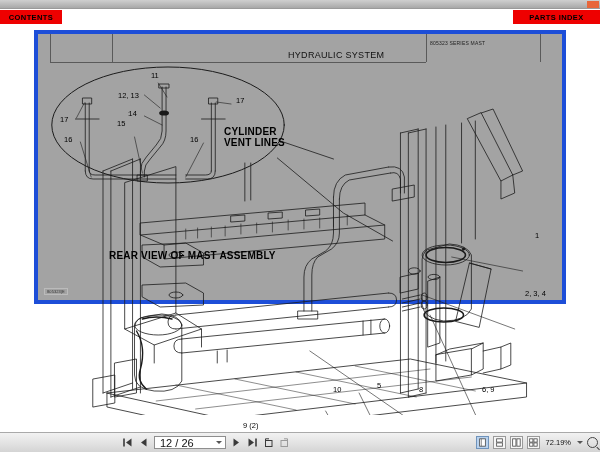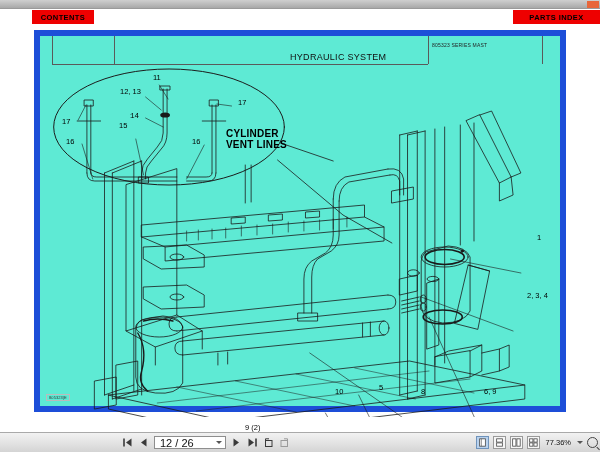--- a/index.html
+++ b/index.html
@@ -23,31 +23,30 @@
   }
 
   
   .redbtn {
     position: absolute; height: 14px;
     background: #ee0000;
     color: #000;
     font-size: 7.5px; font-weight: bold; letter-spacing: .4px;
     display: flex; align-items: center; justify-content: center;
     cursor: pointer;
-    margin-left: 32px;
   }
   #btn-contents { left: 0; top: 10px; width: 62px; }
   #btn-parts-index { right: 0; top: 10px; width: 87px; }
 
   
   .page {
     position: absolute; left: 34px; top: 30px;
-    width: 532px; height: 382px;
-    background: #5eead4;
-    border: 6px solid #1d4ed8;
+    width: 532px; height: 274px;
+    background: #a3a3a3;
+    border: 4px solid #1d4ed8;
   }
 
   
   .title-block {
     position: absolute; left: 0; top: 0; width: 100%; height: 28px;
   }
   .tb-line { position: absolute; background: #5a5a5a; }
   .tb-vert { width: 1px; top: 0; height: 28px; }
   .tb-horz { height: 1px; left: 0; right: 0; top: 28px; }
 
@@ -308,31 +307,32 @@
           <path d="M326 330 L340 358" stroke-width="0.6"></path>
           <path d="M276 288 L382 360" stroke-width="0.6"></path>
           <path d="M398 252 L448 360" stroke-width="0.6"></path>
           <path d="M420 194 L492 208" stroke-width="0.6"></path>
           <path d="M390 232 L484 266" stroke-width="0.6"></path>
           <path d="M0 0"></path>
         </g>
       </svg>
 
       <div class="lbl" style="left:113px; top:8px;">11</div>
-      <div class="lbl" style="left:80px;  top:22px;">12, 13</div>
+      <div class="lbl" style="left:80px;  top:28px;">12, 13</div>
       <div class="lbl" style="left:90px;  top:47px;font-family:Liberation Mono, monospace;">14</div>
       <div class="lbl" style="left:79px;  top:56px;">15</div>
       <div class="lbl" style="left:22px; top:52px;">17</div>
       <div class="lbl" style="left:198px;top:33px;">17</div>
       <div class="lbl" style="left:26px; top:72px;">16</div>
       <div class="lbl" style="left:152px;top:72px;">16</div>
 
       <div class="lbl lbl-hdr" style="left:186px; top:63px;">CYLINDER</div>
       <div class="lbl lbl-hdr" style="left:186px; top:74px;">VENT LINES</div>
 
+      <div class="lbl lbl-hdr" style="left:71px; top:187px;">REAR VIEW OF MAST ASSEMBLY</div>
 
       <div class="lbl" style="left:497px; top:168px;">1</div>
       <div class="lbl" style="left:487px; top:226px;">2, 3, 4</div>
       <div class="lbl" style="left:444px; top:322px;">6, 9</div>
       <div class="lbl" style="left:381px; top:322px;">8</div>
       <div class="lbl" style="left:339px; top:318px;">5</div>
       <div class="lbl" style="left:295px; top:322px;">10</div>
       <div class="lbl" style="left:205px; top:330px;margin-top:28px;">9 (2)</div>
     </div>
   </div>
@@ -404,19 +404,19 @@
       </span>
       <span class="viewmode">
         <svg viewBox="0 0 11 11" width="9" height="9">
             <rect x="0.8" y="1" width="4" height="4" fill="#fff" stroke="#4a4a4a" stroke-width="1"></rect>
             <rect x="6" y="1" width="4" height="4" fill="#fff" stroke="#4a4a4a" stroke-width="1"></rect>
             <rect x="0.8" y="6" width="4" height="4" fill="#fff" stroke="#4a4a4a" stroke-width="1"></rect>
             <rect x="6" y="6" width="4" height="4" fill="#fff" stroke="#4a4a4a" stroke-width="1"></rect>
           </svg>
       </span>
 
-      <span class="zoom-val">77.36%</span>
+      <span class="zoom-val">72.19%</span>
       <span class="zoom-caret"></span>
       <span class="zoom-circle"></span>
     </div>
   </div>
 
 </div>
 
 </body></html>

